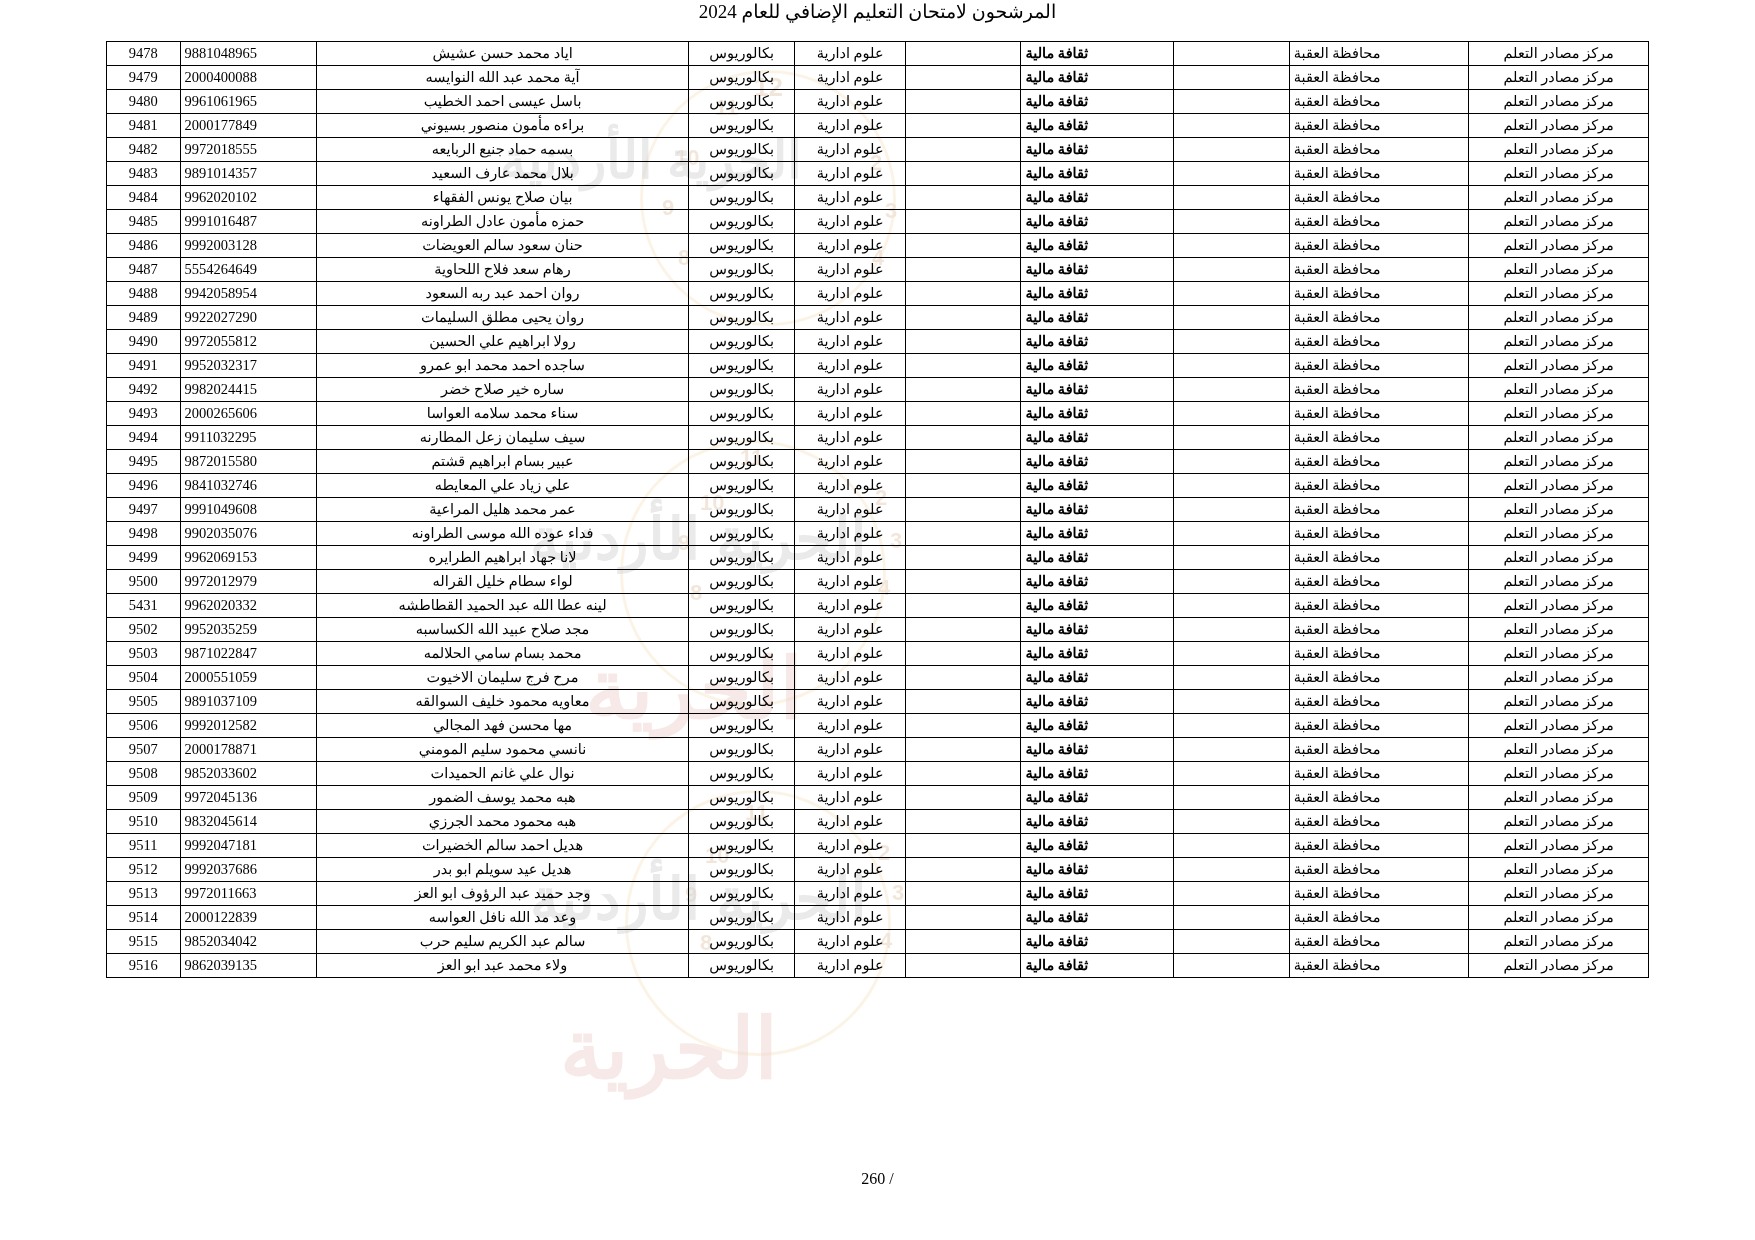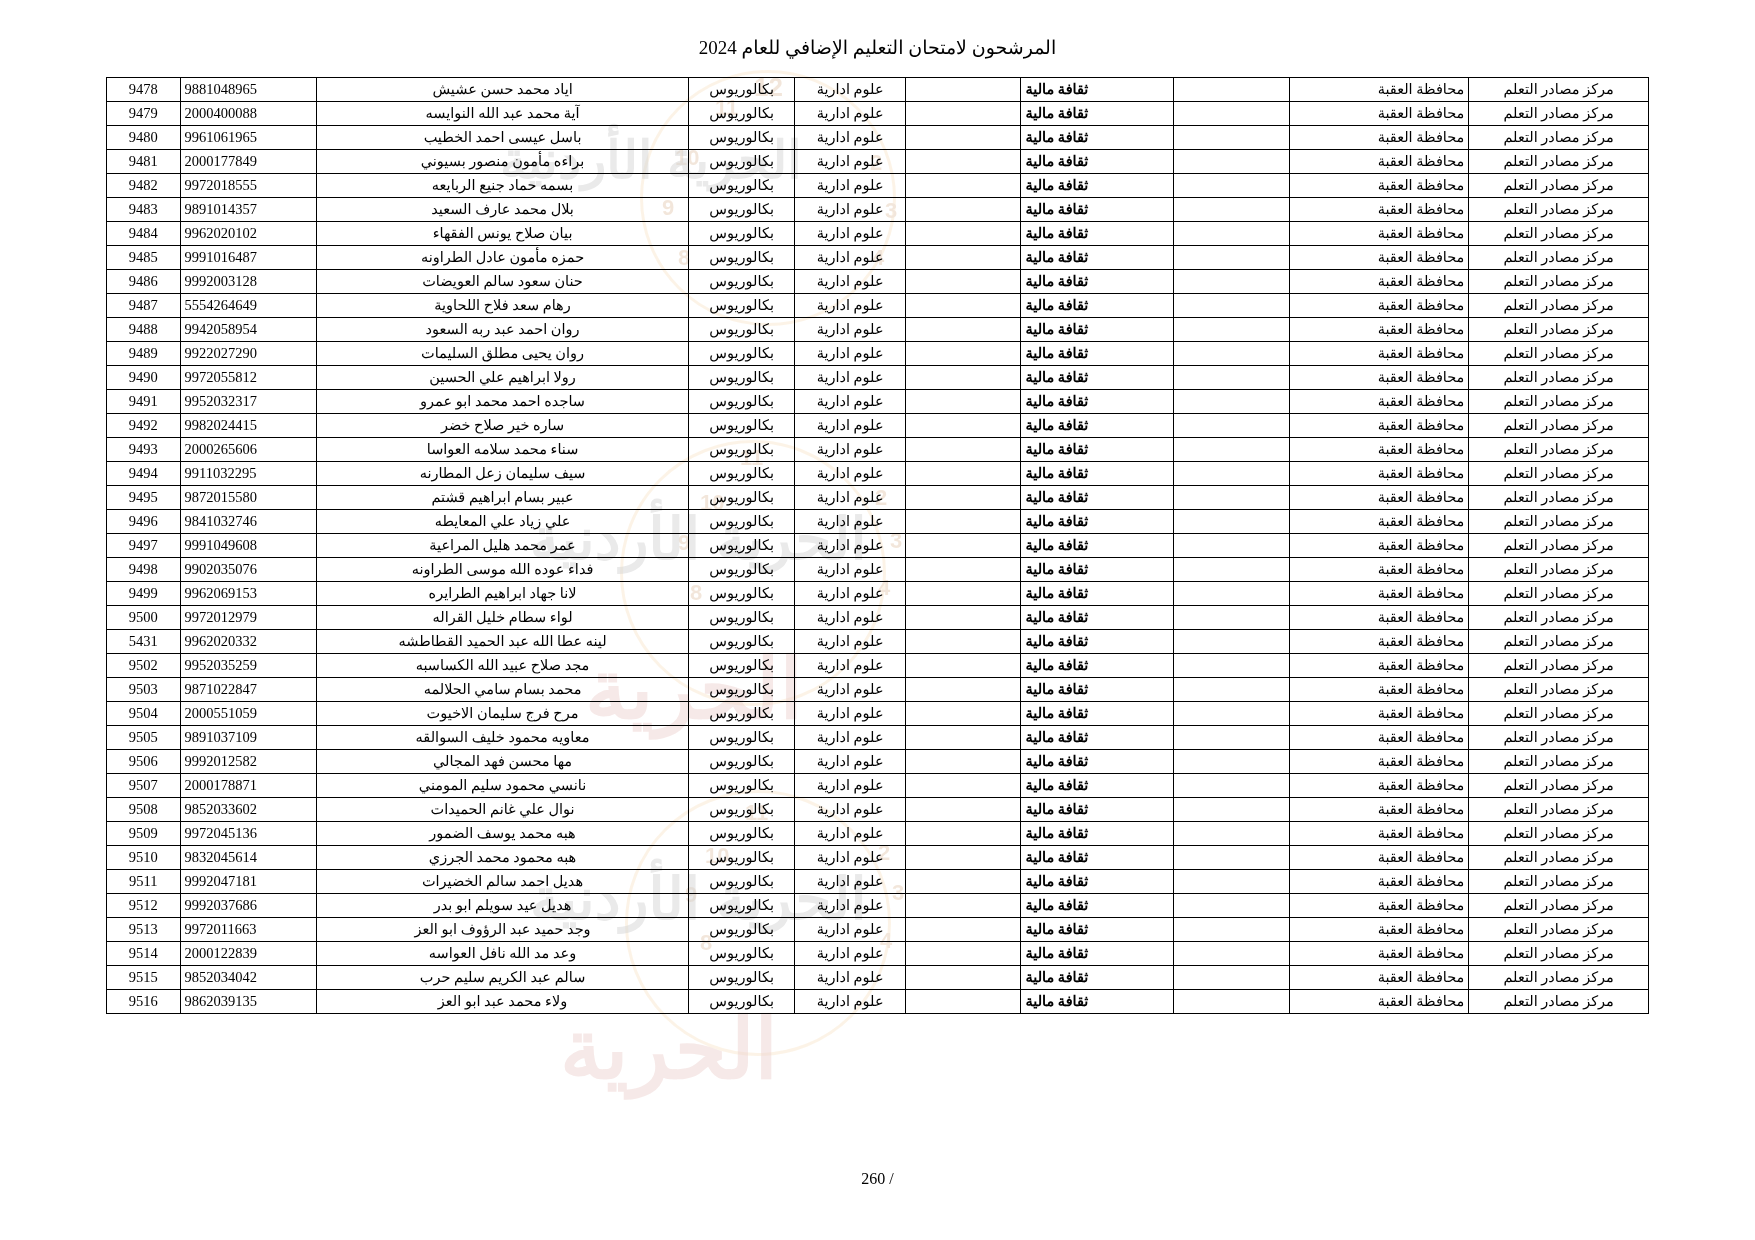--- a/index.html
+++ b/index.html
@@ -53,21 +53,20 @@
     letter-spacing: 2px;
     opacity: .5;
     white-space: nowrap;
   }
 
   .doc-title {
     position: relative;
     z-index: 2;
     text-align: center;
     font-size: 19px;
-    padding-top: 36px;
     padding-bottom: 18px;
     font-family: "Liberation Serif", serif;
   }
 
   .table-wrap {
     position: relative;
     z-index: 2;
     padding: 0 106px;
     box-sizing: border-box;
   }
@@ -88,21 +87,21 @@
     line-height: 21px;
     background: transparent;
   }
   td.c-seq       { width: 54px;  text-align: center; }
   td.c-nid       { width: 108px; text-align: left; }
   td.c-name      { width: 310px; text-align: center; }
   td.c-degree    { width: 82px;  text-align: center; }
   td.c-spec      { width: 86px;  text-align: center; }
   td.c-blank     { width: 90px;  }
   td.c-subject   { width: 122px; text-align: left; font-weight: bold; }
-  td.c-gov       { width: 145px; text-align: right; margin-top: 44px; }
+  td.c-gov       { width: 145px; text-align: left; margin-top: 44px; }
   td.c-center    { width: 145px; text-align: center; }
 
   .footer {
     position: absolute;
     bottom: 52px;
     left: 0;
     width: 100%;
     text-align: center;
     font-size: 16px;
     z-index: 2;

